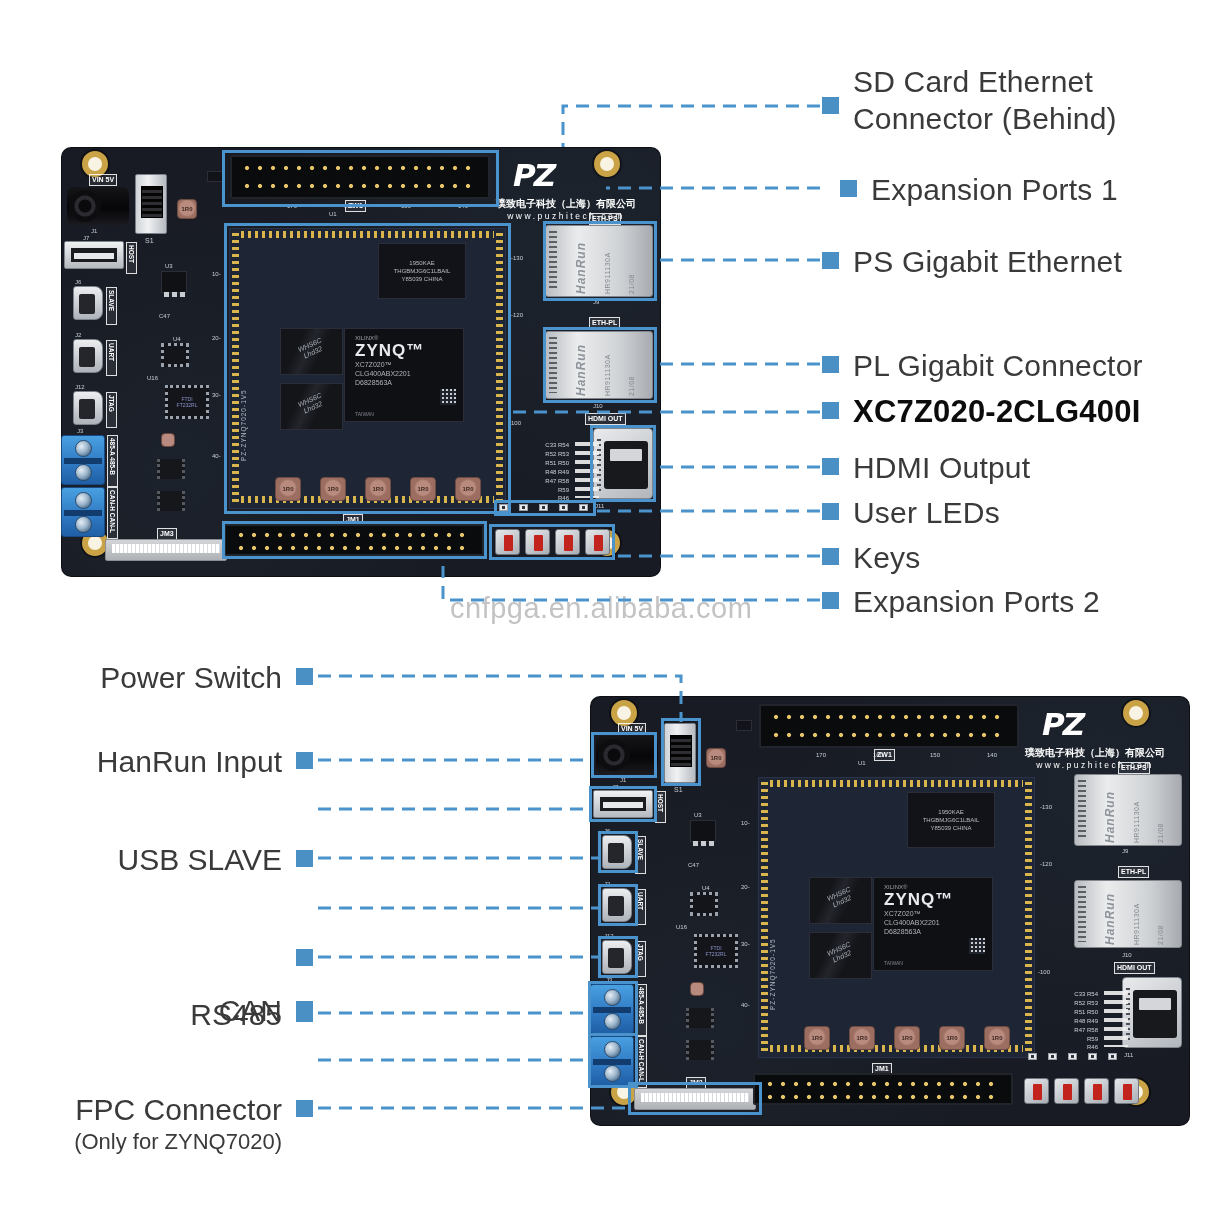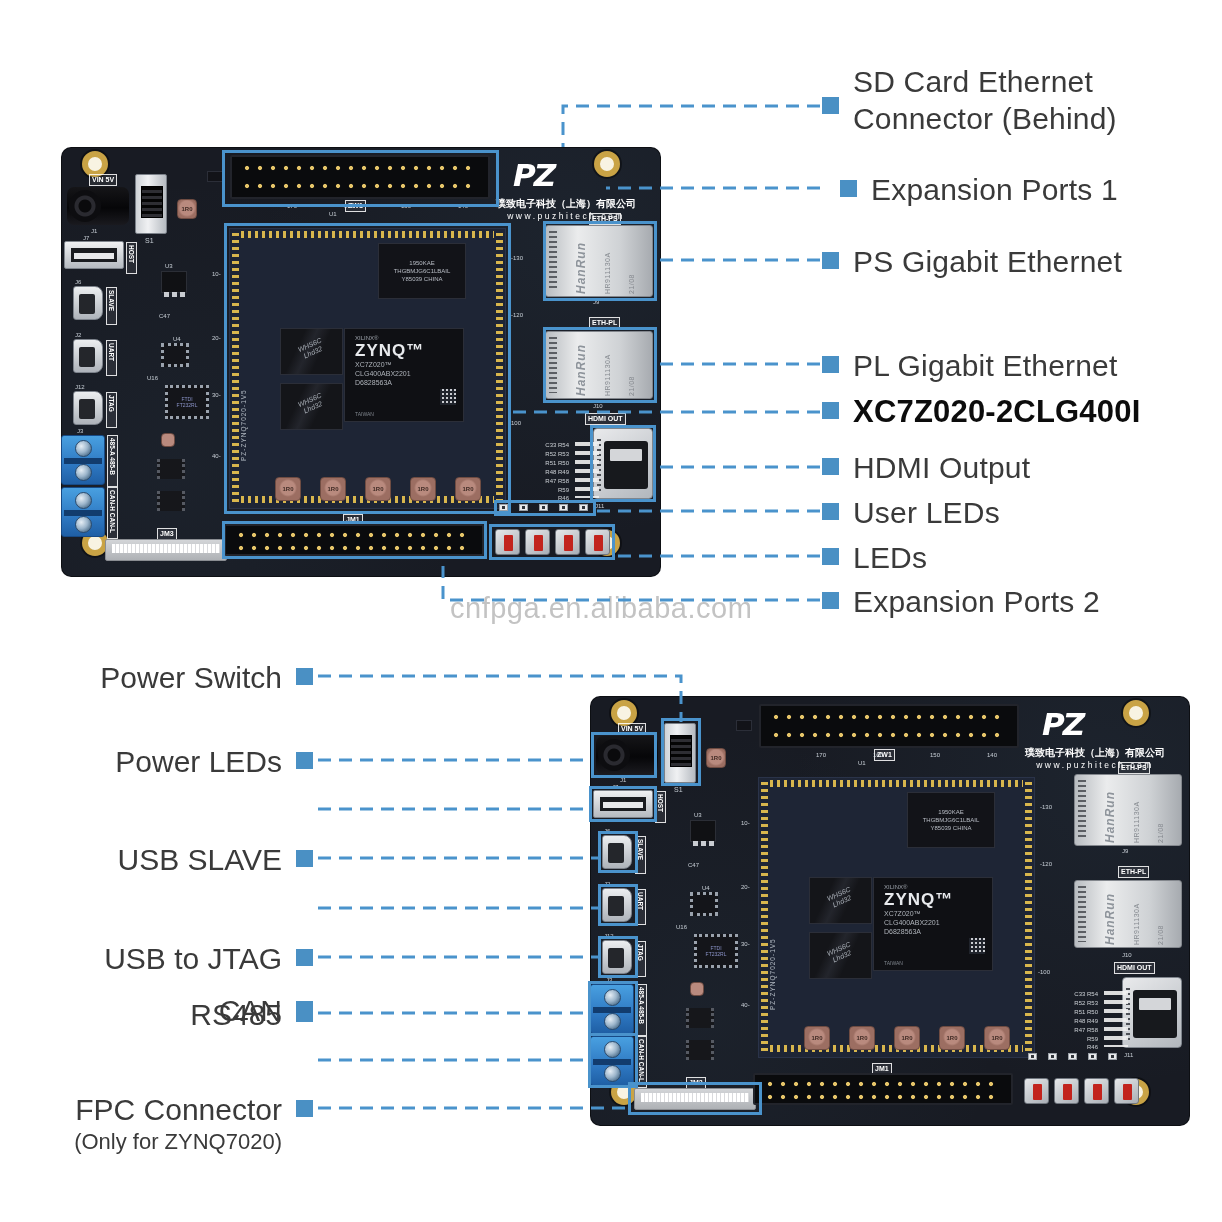--- a/index.html
+++ b/index.html
@@ -135,57 +135,56 @@
   <div class="co" style="left:840px;top:171px">
     <span class="bullet"></span>
     <span class="lbl">Expansion Ports 1</span>
   </div>
   <div class="co" style="left:822px;top:243px">
     <span class="bullet"></span>
     <span class="lbl">PS Gigabit Ethernet</span>
   </div>
   <div class="co" style="left:822px;top:347px">
     <span class="bullet"></span>
-    <span class="lbl">PL Gigabit Ethernet</span>
+    <span class="lbl">PL Gigabit Connector</span>
   </div>
   <div class="co" style="left:822px;top:393px">
     <span class="bullet"></span>
     <span class="lbl b">XC7Z020-2CLG400I</span>
   </div>
   <div class="co" style="left:822px;top:449px">
     <span class="bullet"></span>
     <span class="lbl">HDMI Output</span>
   </div>
   <div class="co" style="left:822px;top:494px">
     <span class="bullet"></span>
     <span class="lbl">User LEDs</span>
   </div>
   <div class="co" style="left:822px;top:539px">
     <span class="bullet"></span>
-    <span class="lbl">LEDs</span>
+    <span class="lbl">Keys</span>
   </div>
   <div class="co" style="left:822px;top:583px">
     <span class="bullet"></span>
     <span class="lbl">Expansion Ports 2</span>
   </div>
 
   <div class="cl" style="top:659px">
     <span class="lbl">Power Switch</span>
     <span class="bullet"></span>
   </div>
   <div class="cl" style="top:743px">
-    <span class="lbl">Power LEDs</span>
+    <span class="lbl">HanRun Input</span>
     <span class="bullet"></span>
   </div>
   <div class="cl" style="top:841px">
     <span class="lbl">USB SLAVE</span>
     <span class="bullet"></span>
   </div>
   <div class="cl" style="top:940px">
-    <span class="lbl">USB to JTAG</span>
     <span class="bullet"></span>
   </div>
   <div class="cl" style="top:996px">
     <span class="lbl">RS485</span>
     <span class="bullet"></span>
   </div>
   <div class="cl" style="top:992px">
     <span class="lbl">CAN</span>
     <span class="bullet"></span>
   </div>

